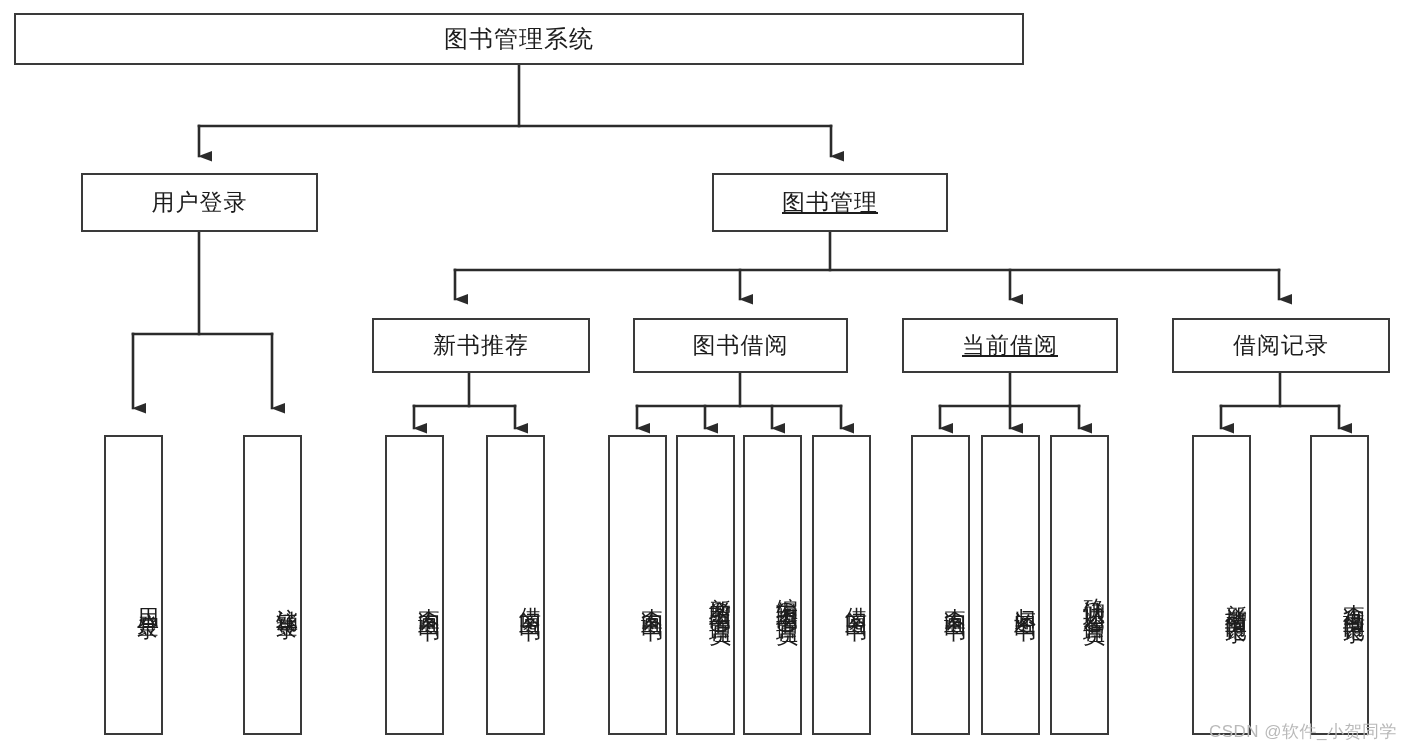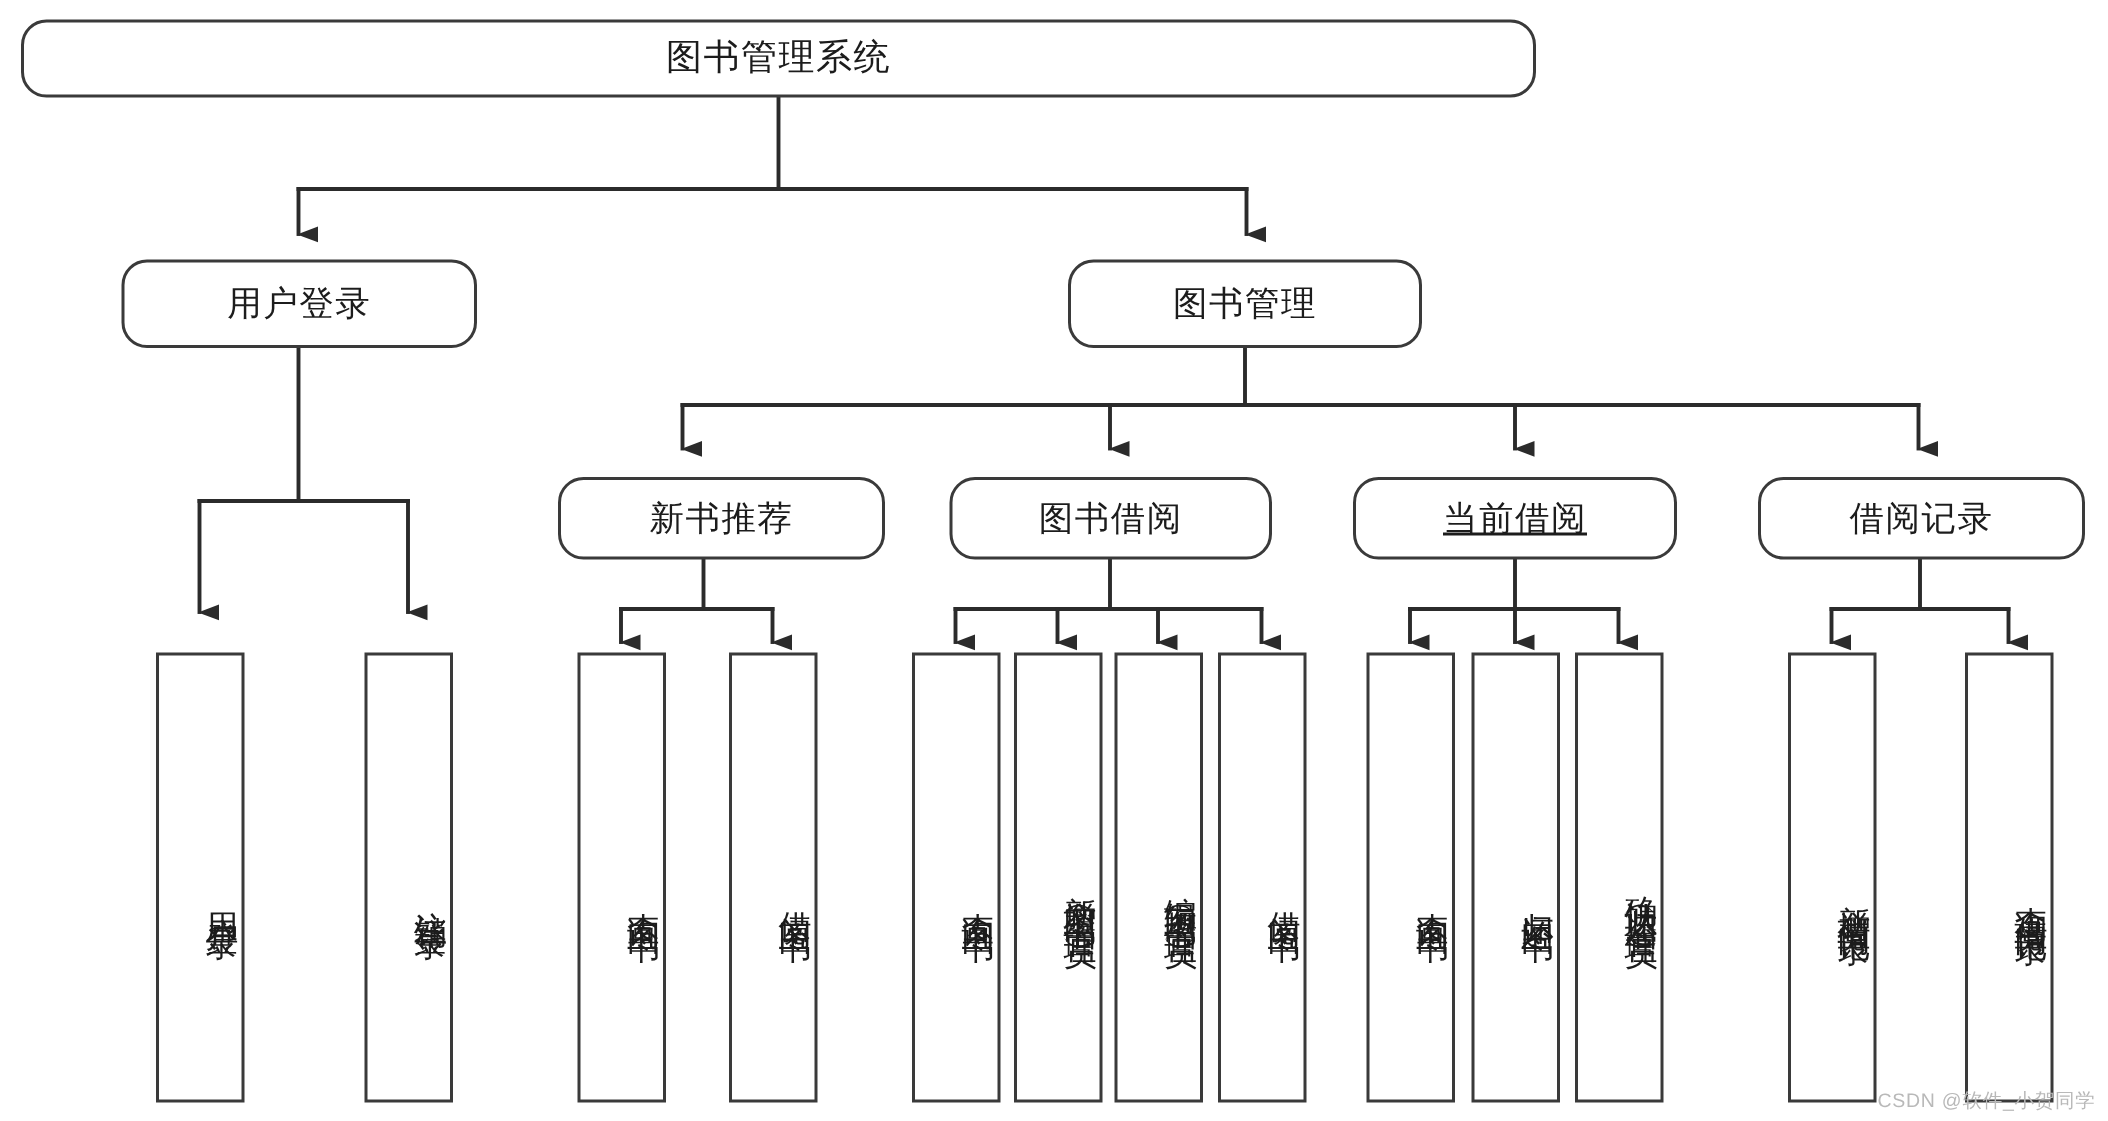--- a/index.html
+++ b/index.html
@@ -23,21 +23,20 @@
     background:#ffffff;
     display:flex;
     align-items:center;
     justify-content:center;
     color:#1c1c1c;
   }
   .node.horiz{
     font-size:23px;
     letter-spacing:1px;
     line-height:1.1;
-    border-radius:17px;
   }
   .node.root{
     font-size:24px;
   }
   
   .node.vert{
     writing-mode:vertical-rl;
     text-orientation:upright;
     align-items:flex-start;
     justify-content:center;
@@ -51,21 +50,21 @@
     position:absolute;
     left:0;top:0;
     width:1405px;height:747px;
     pointer-events:none;
   }
   
   .watermark{
     position:absolute;
     right:8px;
     bottom:4px;
-    font-size:13px;
+    font-size:17px;
     color:#b9b9b9;
     white-space:nowrap;
     letter-spacing:0.5px;
   }
 </style>
 </head>
 <body>
 
 <div id="canvas">
 
@@ -118,21 +117,21 @@
       <path d="M1221,406 L1339,406"></path>
       <path d="M1221,406 L1221,428" marker-end="url(#arrow)"></path>
       <path d="M1339,406 L1339,428" marker-end="url(#arrow)"></path>
     </g>
   </svg>
 
   <div class="node horiz root" style="left:14px; top:13px; width:1010px; height:52px;">图书管理系统</div>
 
   <div class="node horiz" style="left:81px; top:173px; width:237px; height:59px;">用户登录</div>
 
-  <div class="node horiz" style="left:712px; top:173px; width:236px; height:59px;">图书管理</div>
+  <div class="node horiz" style="left:712px; top:173px; width:236px; height:59px;text-decoration:underline;">图书管理</div>
 
   <div class="node horiz" style="left:360px; top:318px; width:218px; height:55px;margin-left:12px;">新书推荐</div>
 
   <div class="node horiz" style="left:633px; top:318px; width:215px; height:55px;">图书借阅</div>
 
   <div class="node horiz" style="left:902px; top:318px; width:216px; height:55px;text-decoration:underline;">当前借阅</div>
 
   <div class="node horiz" style="left:1172px; top:318px; width:218px; height:55px;">借阅记录</div>
 
   <div class="node vert" style="left:104px; top:435px; width:59px; height:300px;">用户登录</div>

